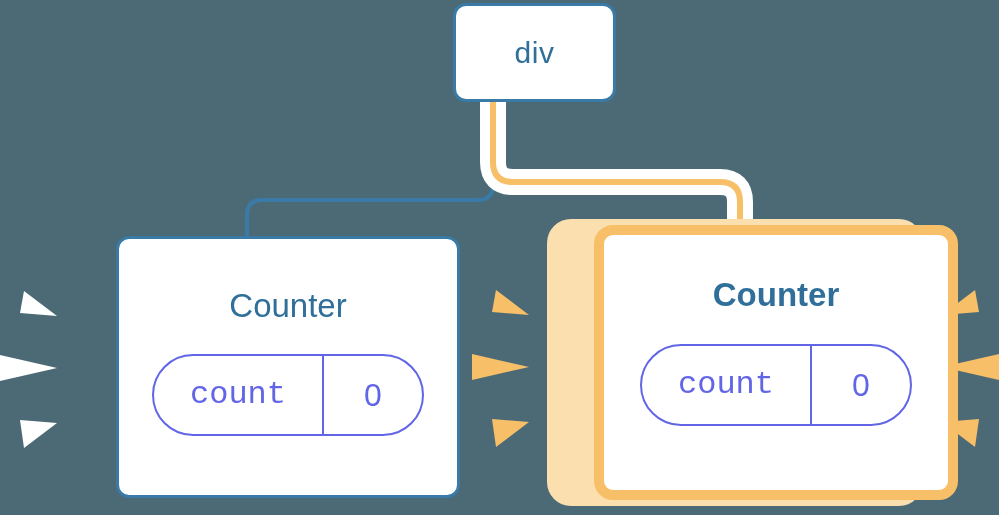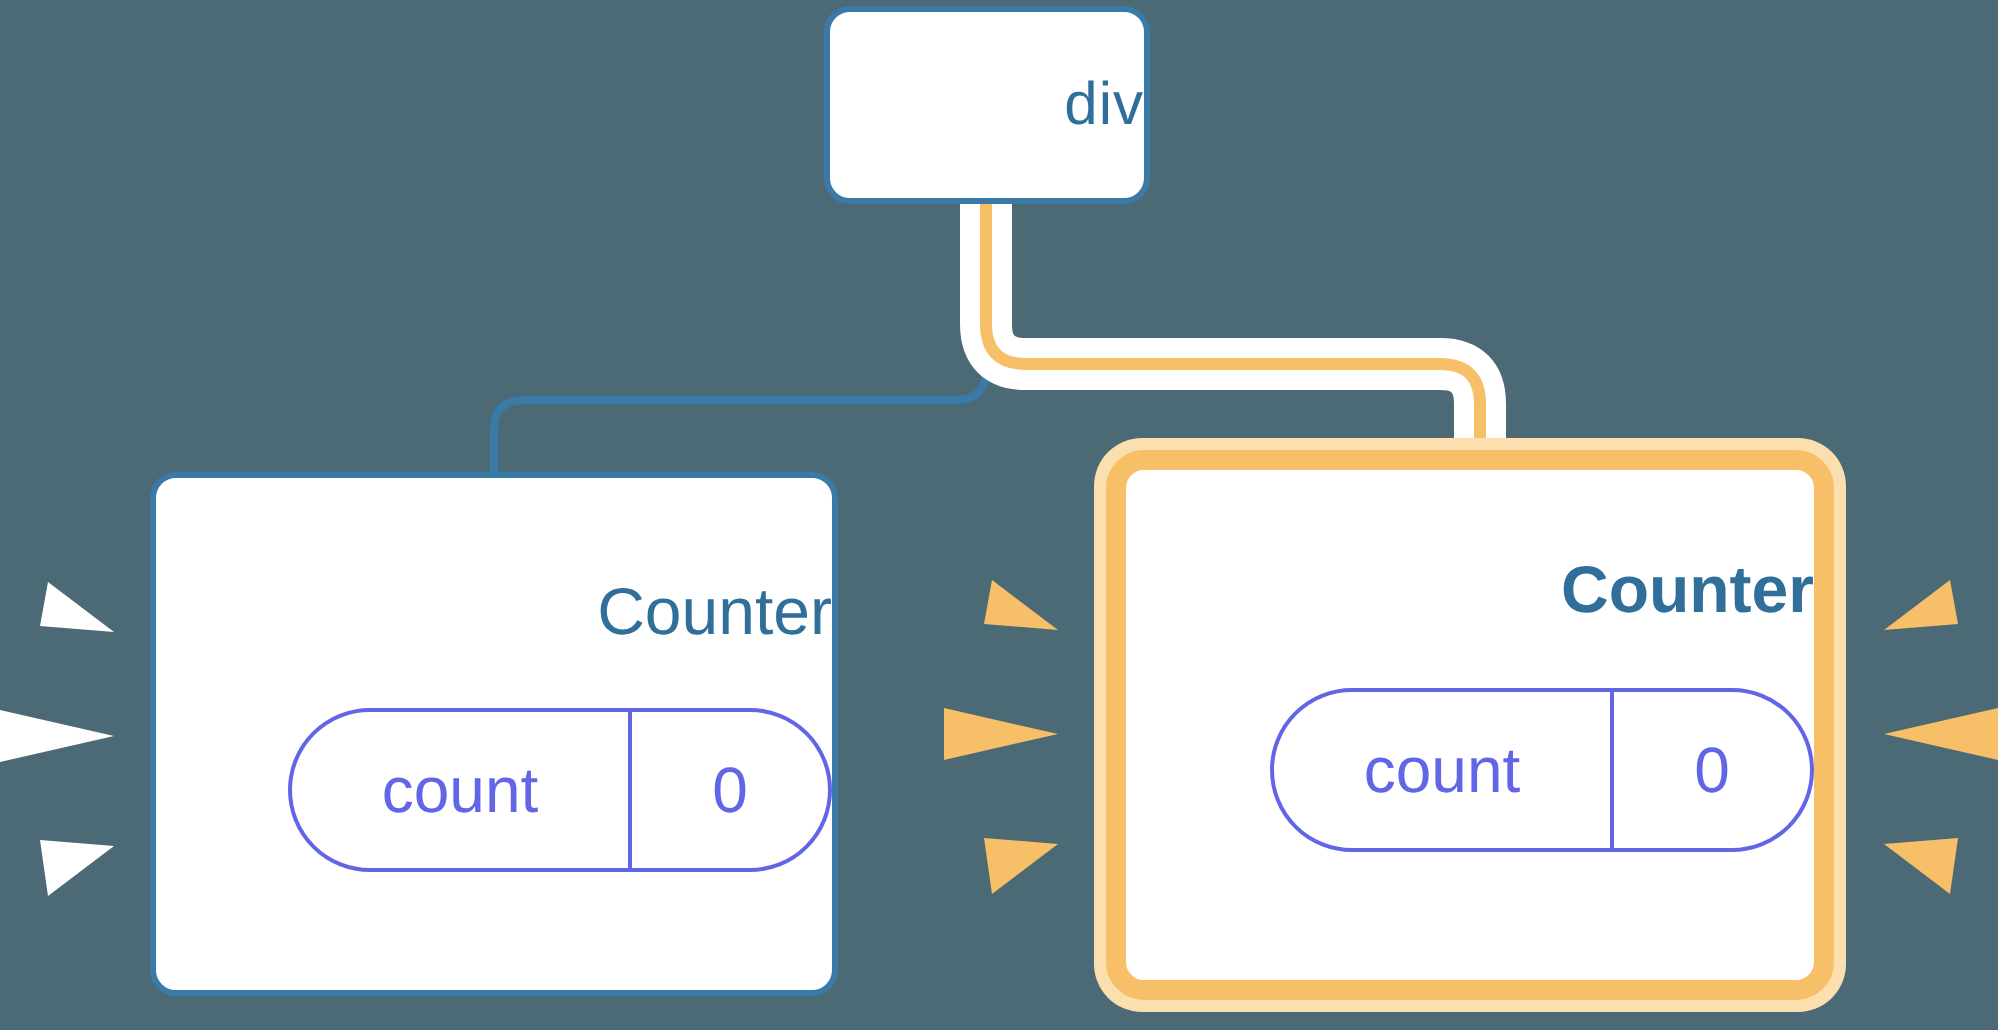--- a/index.html
+++ b/index.html
@@ -33,21 +33,22 @@
     height: 515px;
     pointer-events: none;
   }
 
   .node {
     position: absolute;
     background: #ffffff;
     box-sizing: border-box;
     display: flex;
     flex-direction: column;
-    align-items: flex-end;
+    align-items: center;
+    margin-left: 41px;
   }
 
   
   #node-div {
     left: 412px;
     top: 3px;
     width: 163px;
     height: 99px;
     border: 3px solid #3a7aa6;
     border-radius: 13px;
@@ -127,20 +128,21 @@
   .state-key, .state-val {
     display: flex;
     align-items: center;
     justify-content: center;
     color: #6266e6;
     font-size: 32px;
     line-height: 1;
   }
   .state-key {
     flex: 0 0 168px;
+    font-family: Liberation Mono, monospace;
   }
   .state-val {
     flex: 1 1 auto;
     border-left: 2px solid #6266e6;
   }
 </style>
 </head>
 <body>
 
 <div id="stage">

